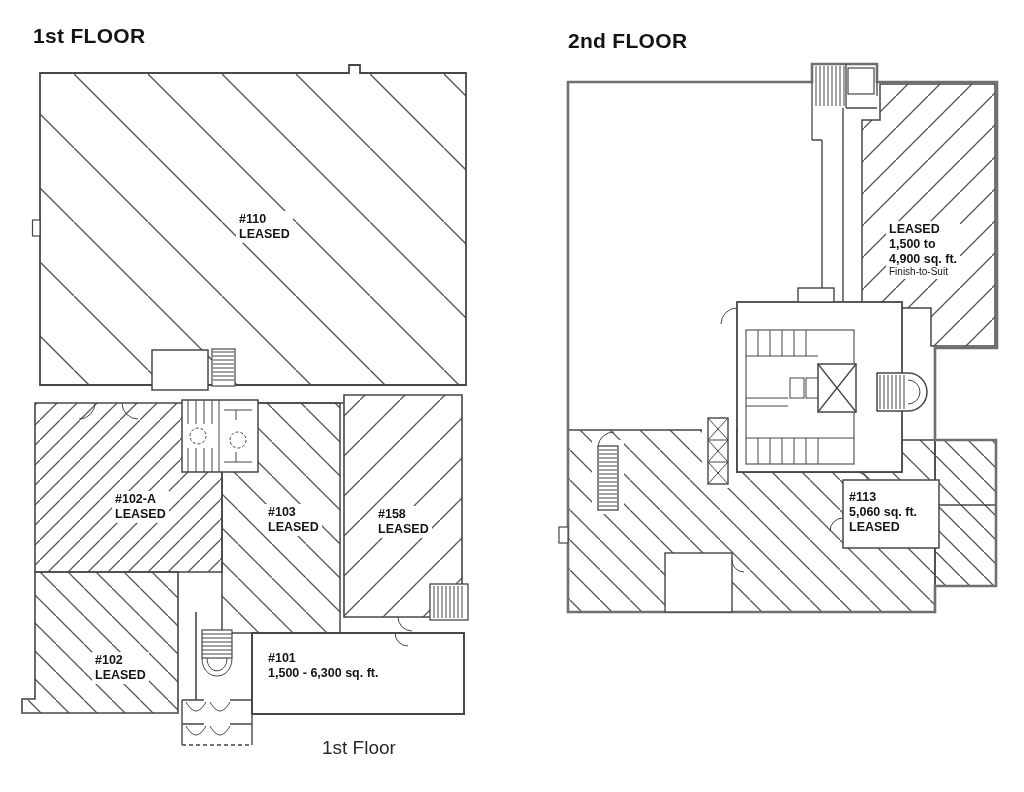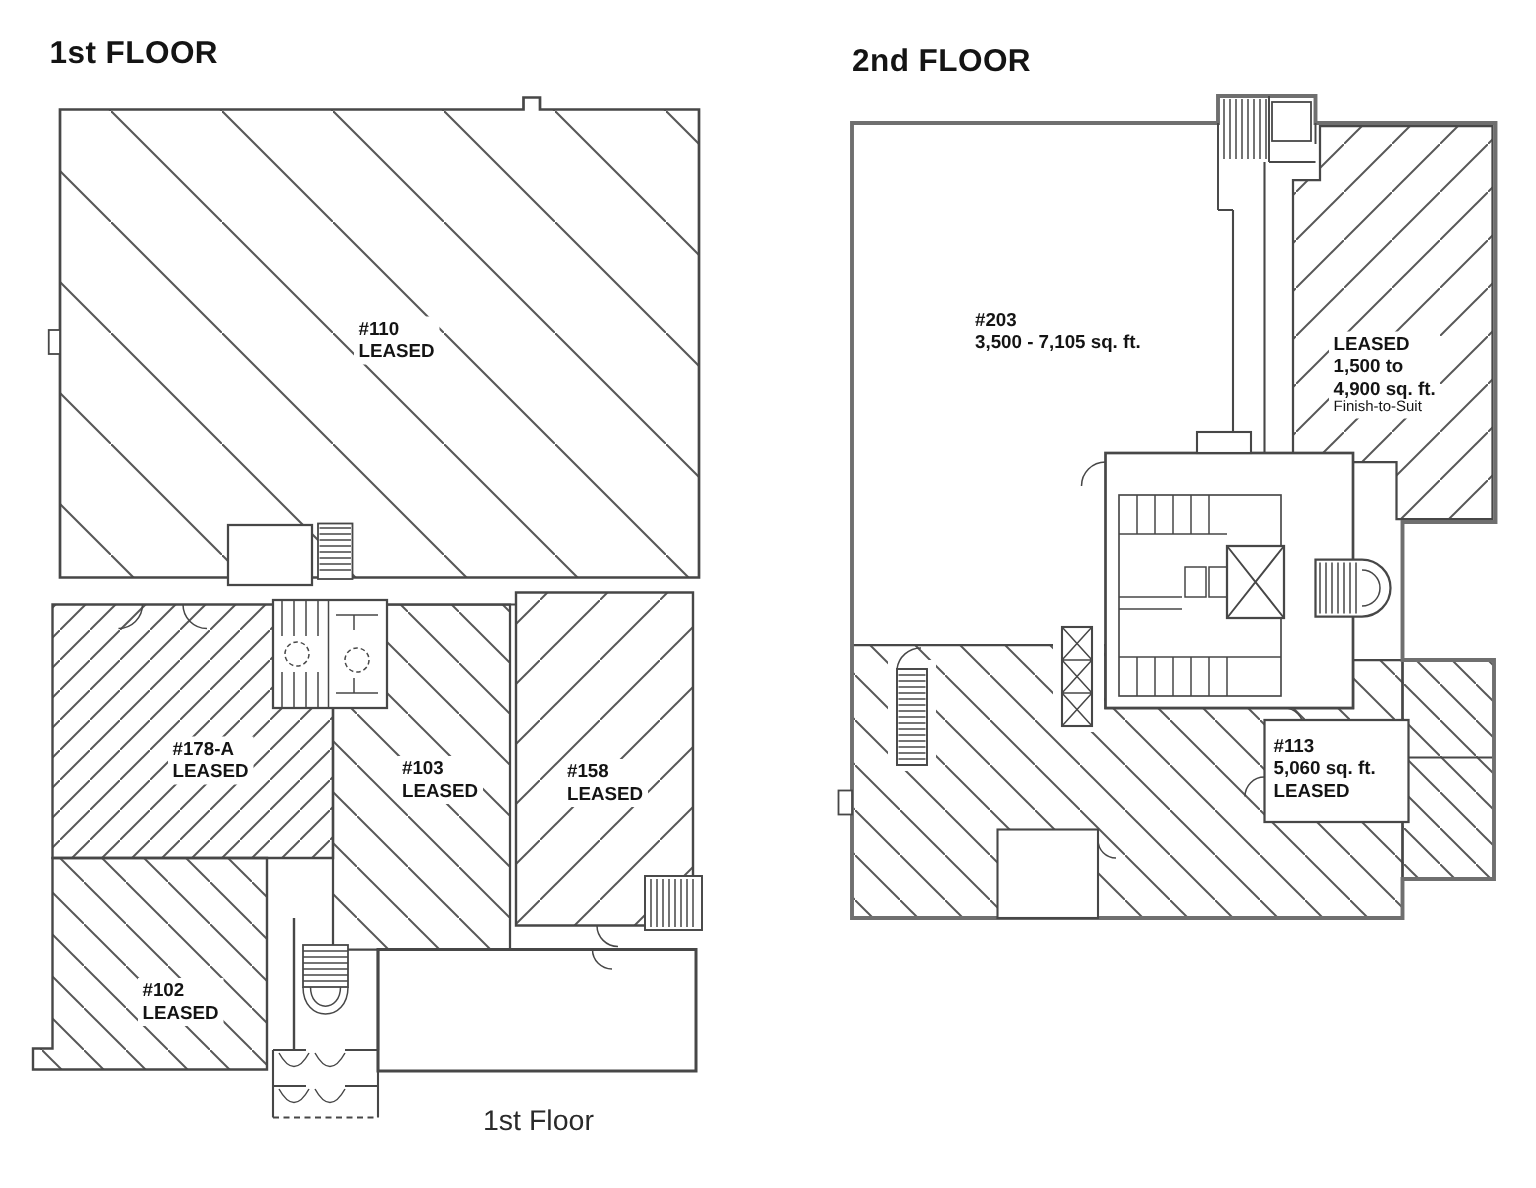--- a/index.html
+++ b/index.html
@@ -162,46 +162,46 @@
 
   <div class="title" style="left:33px;top:24px">1st FLOOR</div>
   <div class="title" style="left:568px;top:29px">2nd FLOOR</div>
 
   <div class="chip" style="left:236px;top:211px">
     <span>#110</span>
     <span>LEASED</span>
   </div>
 
   <div class="chip" style="left:112px;top:491px">
-    <span>#178-A</span>
+    <span>#102-A</span>
     <span>LEASED</span>
   </div>
 
   <div class="chip" style="left:265px;top:504px">
     <span>#103</span>
     <span>LEASED</span>
   </div>
 
   <div class="chip" style="left:375px;top:506px">
     <span>#158</span>
     <span>LEASED</span>
   </div>
 
   <div class="chip" style="left:92px;top:652px">
     <span>#102</span>
     <span>LEASED</span>
   </div>
 
+  <div class="chip" style="left:265px;top:650px">
+    <span>#101</span>
+    <span>1,500 - 6,300 sq. ft.</span>
+  </div>
 
   <div class="caption" style="left:322px;top:737px">1st Floor</div>
 
-  <div class="chip" style="left:647px;top:205px">
-    <span>#203</span>
-    <span>3,500 - 7,105 sq. ft.</span>
-  </div>
 
   <div class="chip" style="left:886px;top:221px">
     <span>LEASED</span>
     <span>1,500 to</span>
     <span>4,900 sq. ft.</span>
     <span class="rg">Finish-to-Suit</span>
   </div>
 
   <div class="chip" style="left:846px;top:489px">
     <span>#113</span>

